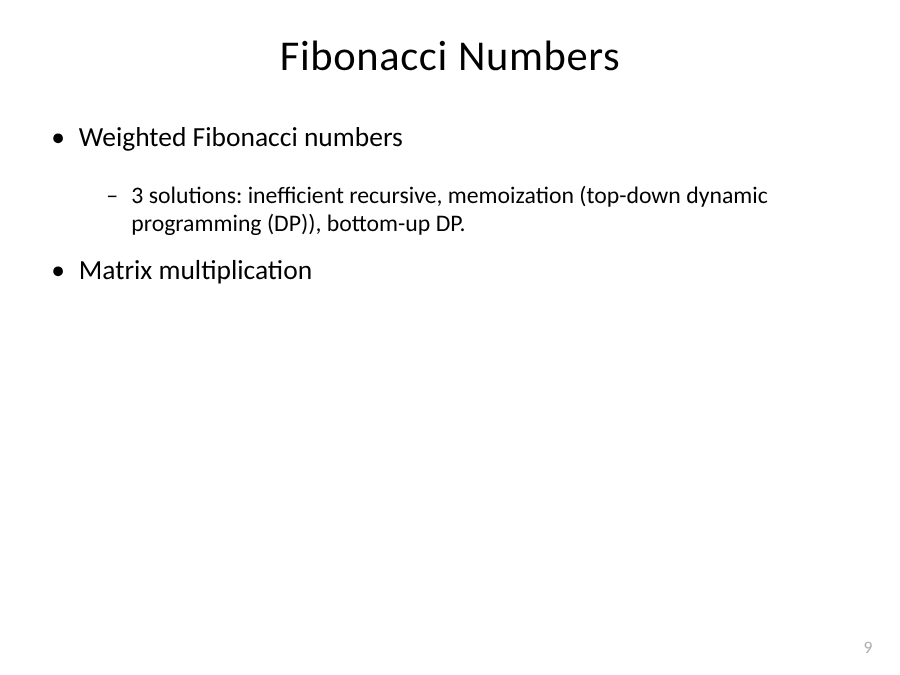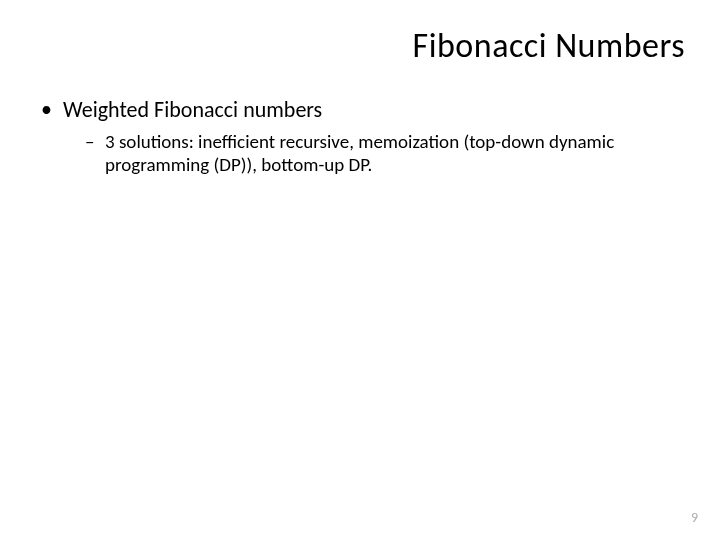--- a/index.html
+++ b/index.html
@@ -18,21 +18,21 @@
     }
     .slide {
       width: 100%;
       height: 100%;
       padding: 25px 35px 20px 35px;
       position: relative;
     }
     .title {
       font-size: 34px;
       font-weight: 400;
-      text-align: right;
+      text-align: center;
       margin-bottom: 30px;
       letter-spacing: 0.5px;
     }
     .content {
       font-size: 22px;
       line-height: 1.25;
     }
     ul.level1 {
       list-style: none;
       padding-left: 0;
@@ -45,21 +45,21 @@
     ul.level1 > li::before {
       content: "•";
       position: absolute;
       left: 6px;
       top: 0;
       font-size: 22px;
     }
     ul.level2 {
       list-style: none;
       padding-left: 18px;
-      margin-top: 6px;
+      margin-top: 21px;
       margin-bottom: 10px;
     }
     ul.level2 > li {
       position: relative;
       padding-left: 24px;
       font-size: 19px;
       line-height: 1.25;
       margin-bottom: 4px;
     }
     ul.level2 > li::before {
@@ -86,17 +86,20 @@
   <div class="content">
     <ul class="level1">
       <li>
         <span>Weighted Fibonacci numbers</span>
         <ul class="level2">
           <li>
             <span>3 solutions: inefficient recursive, memoization (top-down dynamic programming (DP)), bottom-up DP.</span>
           </li>
         </ul>
       </li>
+      <li>
+        <span>Matrix multiplication</span>
+      </li>
     </ul>
   </div>
 
   <div class="page-number">9</div>
 </div>
 
 </body></html>

